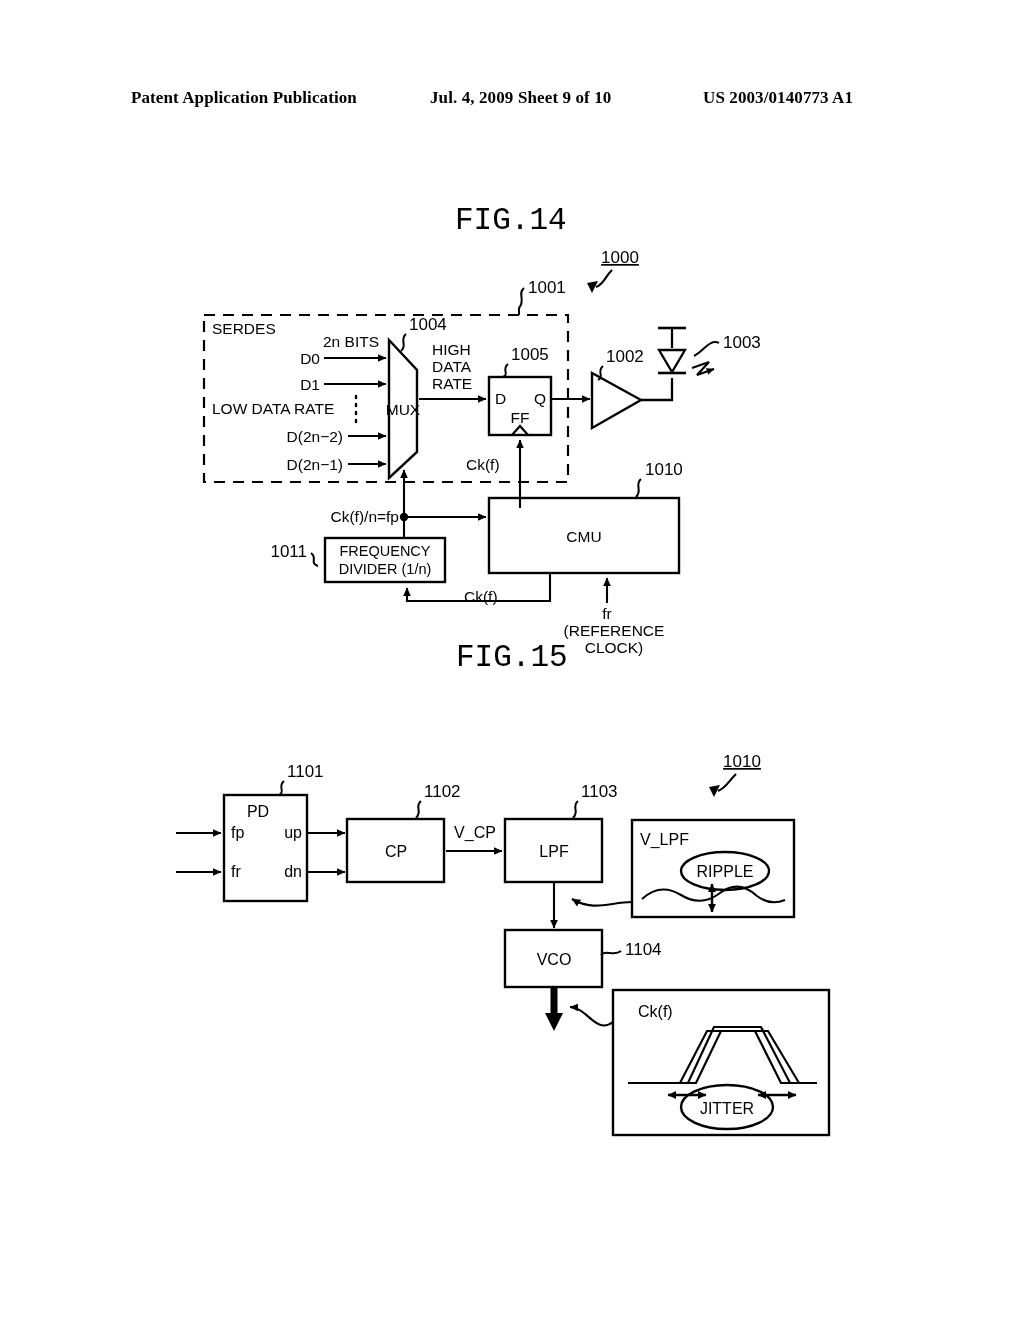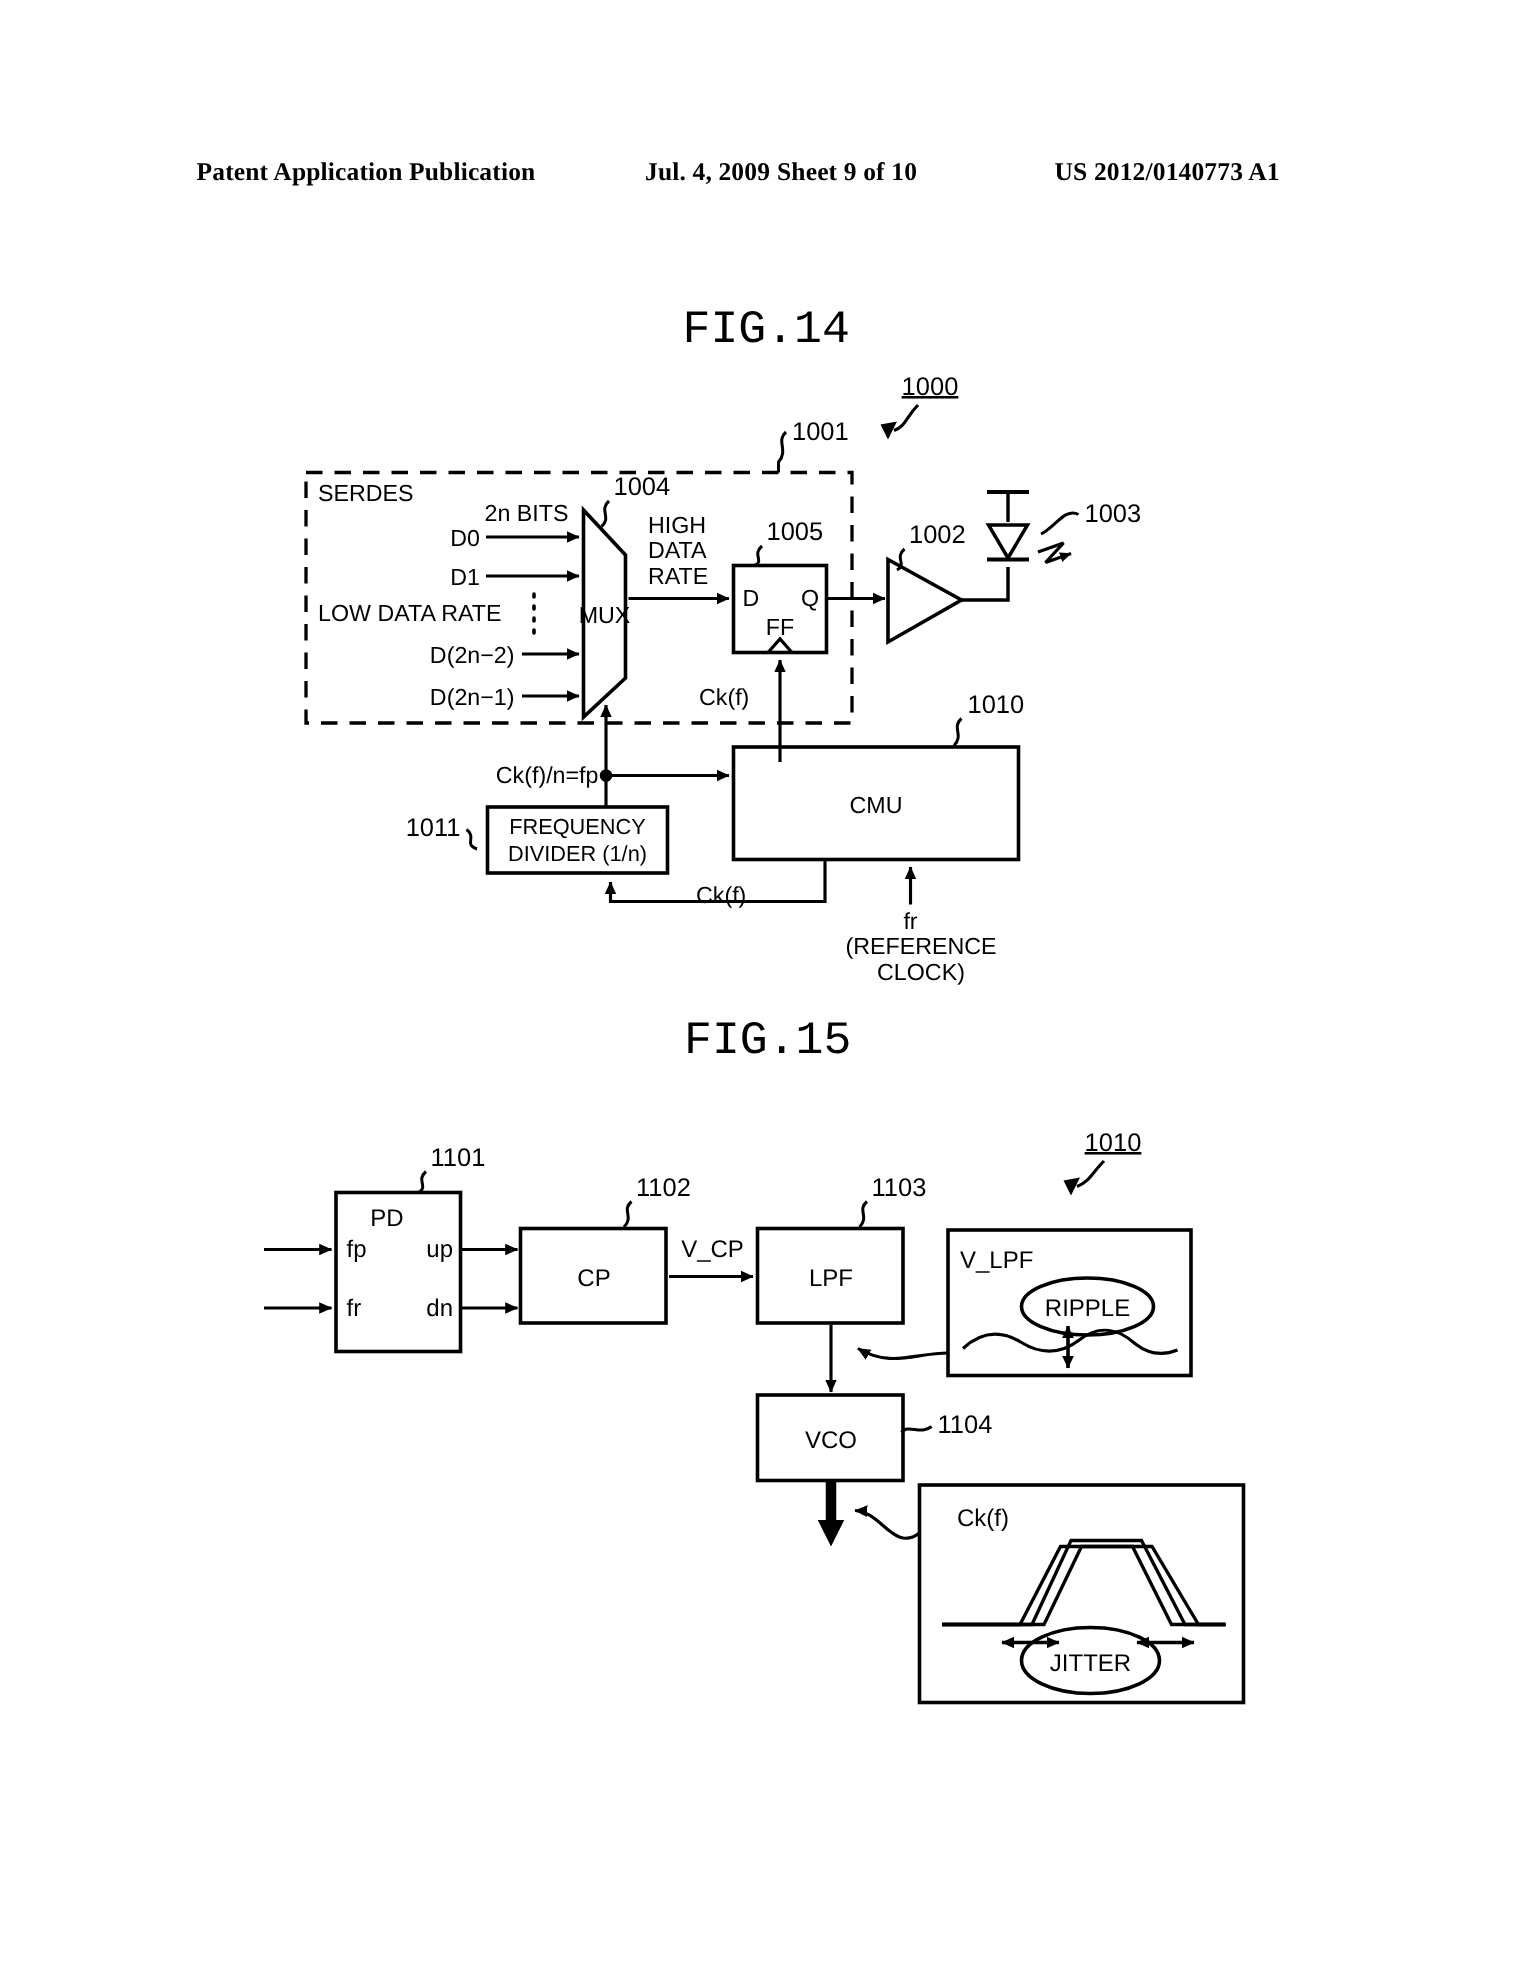--- a/index.html
+++ b/index.html
@@ -27,36 +27,36 @@
     top: 88px;
     left: 0;
     width: 1024px;
     height: 24px;
     font-family: "Liberation Serif", serif;
     font-weight: bold;
     font-size: 17px;
     letter-spacing: 0.1px;
     white-space: nowrap;
   }
-  .head span { position: absolute; top: 0; margin-top: 17px; }
+  .head span { position: absolute; top: 0; }
   .head-pub   { left: 131px; }
   .head-date  { left: 430px; }
   .head-sheet { left: 518px; }
   .head-pat   { left: 703px; }
 
   
   .figtitle {
     position: absolute;
     font-family: Liberation Mono, monospace;
     font-size: 31px;
     letter-spacing: 0px;
     white-space: nowrap;
   }
   #fig14-title { left: 455px; top: 203px; }
-  #fig15-title { left: 456px; top: 677px; }
+  #fig15-title { left: 456px; top: 640px; }
 
   
   svg.layer {
     position: absolute;
     left: 0; top: 0;
     width: 1024px;
     height: 1320px;
     overflow: visible;
     pointer-events: none;
   }
@@ -74,21 +74,21 @@
 </style>
 </head>
 <body>
 
 <div id="page">
 
   <div class="head">
     <span class="head-pub">Patent Application Publication</span>
     <span class="head-date">Jul. 4, 2009</span>
     <span class="head-sheet">Sheet 9 of 10</span>
-    <span class="head-pat">US 2012/0140773 A1</span>
+    <span class="head-pat">US 2003/0140773 A1</span>
   </div>
 
   <div class="figtitle" id="fig14-title">FIG.14</div>
   <div class="figtitle" id="fig15-title">FIG.15</div>
 
   <svg class="layer" id="svg14" viewBox="0 0 1024 1320" xmlns="http://www.w3.org/2000/svg">
     <defs>
       <marker id="ah" markerWidth="9" markerHeight="9" refX="8.2" refY="4.5" orient="auto" markerUnits="userSpaceOnUse">
         <path d="M0,0.6 L8.6,4.5 L0,8.4 Z" fill="#000"></path>
       </marker>

